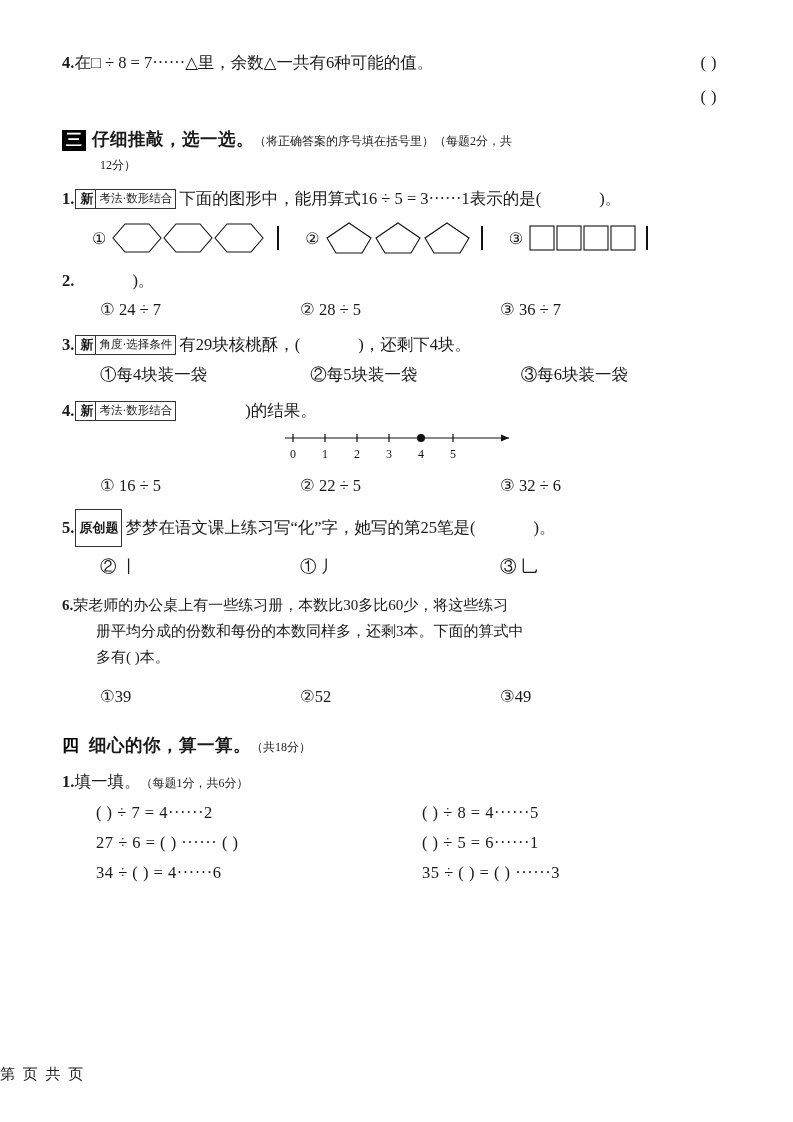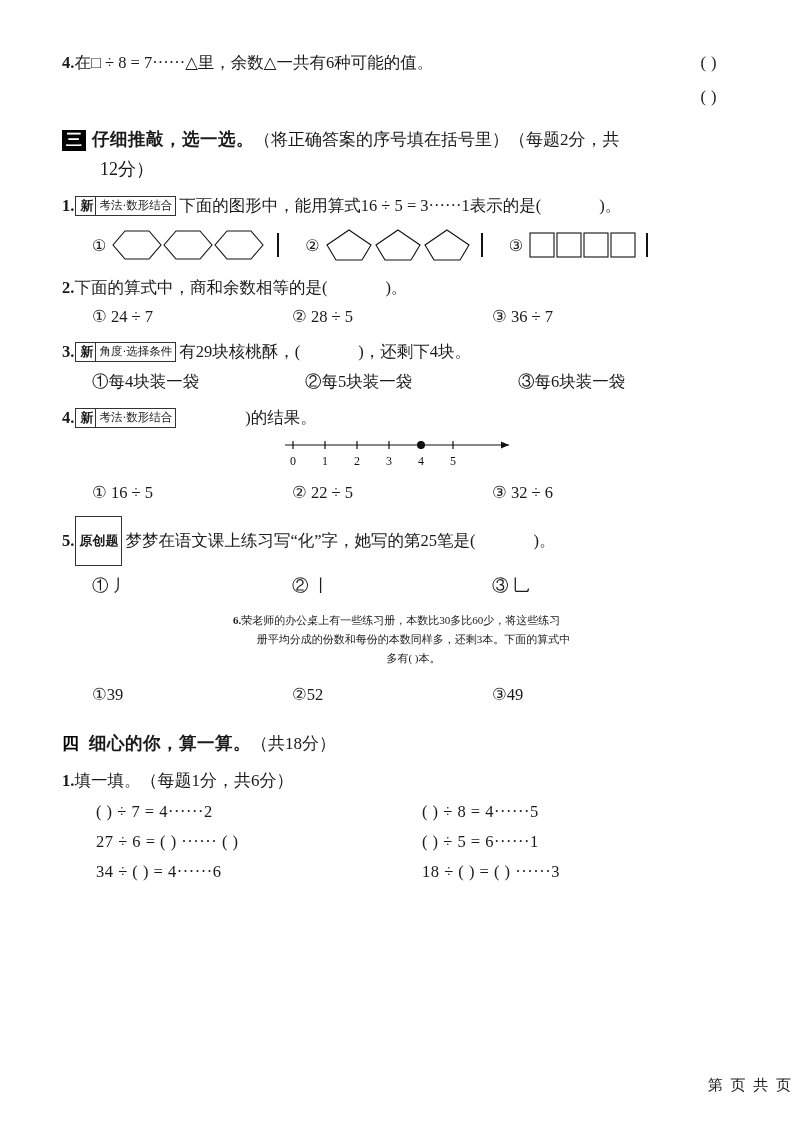--- a/index.html
+++ b/index.html
@@ -66,26 +66,26 @@
     font-size: 17px;
     font-weight: bold;
   }
   .sec-title {
     font-weight: bold;
     font-size: 17.5px;
     letter-spacing: 0.5px;
     text-align: right;
   }
   .sec-sub {
-    font-size: 17px;
+    font-size: 12px;
     font-weight: normal;
   }
   .sec-indent {
     margin-left: 38px;
-    font-size: 18px;
+    font-size: 12px;
     margin-bottom: 10px;
   }
   .q {
     margin: 14px 0 6px 0;
     font-size: 16.5px;
     display: flex;
     align-items: baseline;
     flex-wrap: nowrap;
   }
   .tag {
@@ -104,26 +104,26 @@
     font-weight: bold;
     font-size: 13px;
     padding-right: 2px;
     border-right: 1px solid #333;
     margin-right: 3px;
     padding-left: 1px;
   }
   .tag.solo {
     font-weight: bold;
     font-size: 13px;
-    padding: 15px 3px;
+    padding: 9px 3px;
   }
   .opts {
     display: flex;
     font-size: 16.5px;
-    margin: 8px 0 4px 30px;
+    margin: 8px 0 4px 38px;
   }
   .opts > span {
     width: 200px;
     white-space: nowrap;
   }
   .opts.wide > span { width: 214px; }
   .circnum {
     font-size: 16px;
   }
   .shapes {
@@ -156,30 +156,29 @@
   }
   .fill-row > span:first-child { width: 326px; white-space: nowrap;}
   .fill-row > span:last-child { white-space: nowrap;}
   .blank-par {
     letter-spacing: 0.5px;
   }
   .footer {
     position: absolute;
     left: 0;
     right: 0;
-    bottom: 27px;
-    text-align: right;
+    bottom: 38px;
+    text-align: left;
     font-size: 15px;
     letter-spacing: 2px;
   }
   .para {
-    font-size: 11px;
+    font-size: 15px;
     margin: 14px 0 16px 0;
     line-height: 1.75;
-    text-align: center;
   }
   .para .cont { display: block; margin-left: 34px; }
   svg { display: block; }
 </style>
 </head>
 <body>
 
 <div class="page">
 
   <div class="tf-row">
@@ -240,21 +239,20 @@
           <rect x="55" y="4" width="24" height="24"></rect>
           <rect x="82" y="4" width="24" height="24"></rect>
         </g>
       </svg>
       <span class="bar"></span>
     </div>
   </div>
 
   <div class="q">
     <span class="idx">2.</span>
-    <span>下面的算式中，商和余数相等的是(</span>
     <span style="display:inline-block;width:58px;"></span>
     <span>)。</span>
   </div>
   <div class="opts">
     <span>① 24 ÷ 7</span>
     <span>② 28 ÷ 5</span>
     <span>③ 36 ÷ 7</span>
   </div>
 
   <div class="q">
@@ -314,22 +312,22 @@
   </div>
 
   <div class="q">
     <span class="idx">5.</span>
     <span class="tag solo">原创题</span>
     <span>梦梦在语文课上练习写“化”字，她写的第25笔是(</span>
     <span style="display:inline-block;width:58px;"></span>
     <span>)。</span>
   </div>
   <div class="opts">
+    <span>② 丨</span>
     <span>① 丿</span>
-    <span>② 丨</span>
     <span>③ 乚</span>
   </div>
 
   <div class="para">
     <span class="idx">6.</span><span>荣老师的办公桌上有一些练习册，本数比30多比60少，将这些练习</span>
     <span class="cont">册平均分成的份数和每份的本数同样多，还剩3本。下面的算式中</span>
     <span class="cont">多有(          )本。</span>
   </div>
   <div class="opts" style="margin-top:10px;font-family:Liberation Serif, serif;">
     <span>①39</span>
@@ -352,17 +350,17 @@
   <div class="fill-row">
     <span class="blank-par">(            ) ÷ 7 = 4······2</span>
     <span class="blank-par">(            ) ÷ 8 = 4······5</span>
   </div>
   <div class="fill-row">
     <span class="blank-par">27 ÷ 6 = (            ) ······ (            )</span>
     <span class="blank-par">(            ) ÷ 5 = 6······1</span>
   </div>
   <div class="fill-row">
     <span class="blank-par">34 ÷ (            ) = 4······6</span>
-    <span class="blank-par">18 ÷ (            ) = (            ) ······3</span>
+    <span class="blank-par">35 ÷ (            ) = (            ) ······3</span>
   </div>
 
   <div class="footer">第 页 共 页</div>
 </div>
 
 </body></html>

